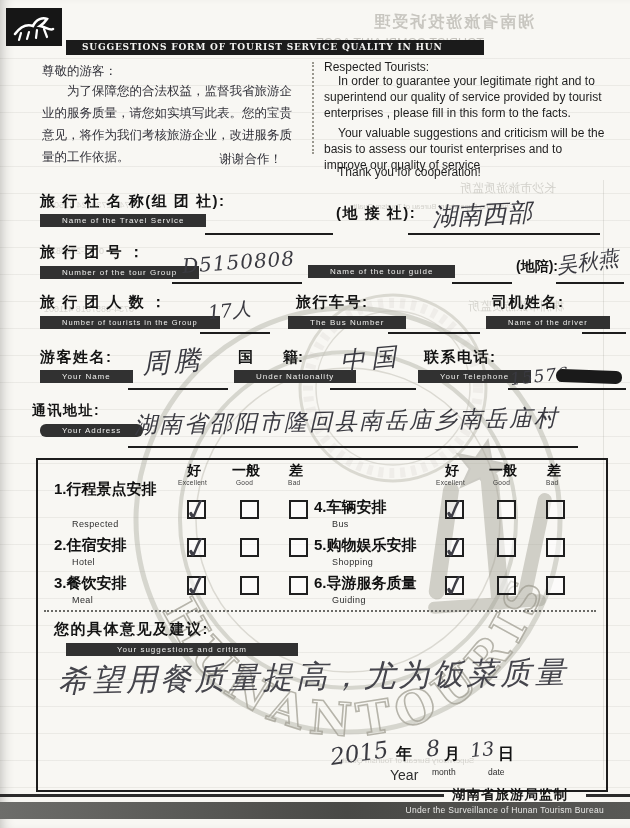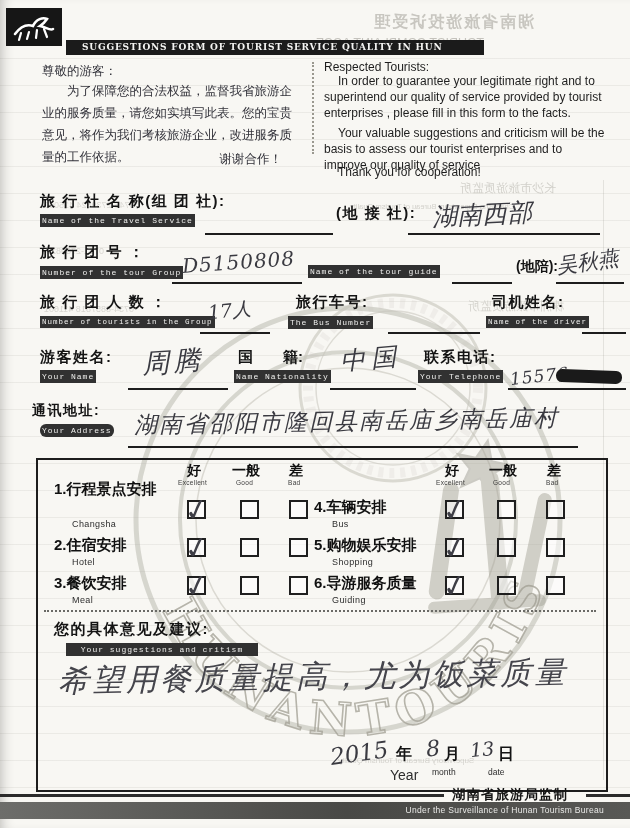--- a/index.html
+++ b/index.html
@@ -1,21 +1,21 @@
 <!DOCTYPE html>
 <html><head>
 <meta charset="utf-8">
 <style>
   html,body{margin:0;padding:0;background:#e9e8e4;}
   #page{position:relative;width:630px;height:828px;background:#f8f7f3;overflow:hidden;
         font-family:"Liberation Sans",sans-serif;box-shadow:inset 10px 0 14px -10px rgba(0,0,0,.3);}
   .abs{position:absolute;}
   .cnlabel{font-weight:bold;color:#141414;letter-spacing:1.5px;white-space:nowrap;}
-  .enbar{background:#313131;color:#efefed;font-size:8px;letter-spacing:1px;padding:2px 2px;
-         white-space:nowrap;font-family:Liberation Mono, monospace;}
+  .enbar{background:#313131;color:#efefed;font-size:8px;letter-spacing:1px;padding:2px 22px;
+         white-space:nowrap;font-family:Liberation Sans, sans-serif;}
   .uline{border-bottom:2px solid #1d1d1d;height:0;}
   .hw{font-family:"DejaVu Serif",cursive;font-style:italic;color:#3a3a41;white-space:nowrap;}
   .mirror{transform:scaleX(-1);color:#b8b6af;white-space:nowrap;font-family:"Liberation Sans",sans-serif;}
   .cb{width:15px;height:15px;border:2px solid #1f1f1f;background:rgba(255,255,255,.55);}
   .check{font-size:30px;color:#3e3e46;transform:rotate(-12deg);font-family:"DejaVu Sans",sans-serif;}
   .colhead{font-weight:bold;font-size:14px;color:#111;}
   .colhead-en{font-size:6.5px;color:#3c3c3c;letter-spacing:.3px;}
   .item-cn{font-weight:bold;font-size:15px;color:#101010;white-space:nowrap;}
   .item-en{font-size:9px;color:#2e2e2e;letter-spacing:.4px;}
   .introcn{font-family:"DejaVu Serif",serif;font-size:12.5px;line-height:1.75;color:#32323a;}
@@ -116,21 +116,21 @@
   <div class="abs cnlabel" style="left:492px;top:293px;font-size:15px;">司机姓名:</div>
   <div class="abs enbar" style="left:486px;top:316px;font-size:7.5px;">Name of the driver</div>
   <div class="abs uline" style="left:582px;top:332px;width:44px;"></div>
 
   <div class="abs cnlabel" style="left:40px;top:348px;font-size:15px;">游客姓名:</div>
   <div class="abs enbar" style="left:40px;top:370px;">Your Name</div>
   <div class="abs uline" style="left:128px;top:388px;width:100px;"></div>
   <div class="abs hw" style="left:142px;top:344px;font-size:27px;transform:rotate(-4deg);letter-spacing:4px;">周腾</div>
 
   <div class="abs cnlabel" style="left:238px;top:348px;font-size:15px;letter-spacing:0;">国　　籍:</div>
-  <div class="abs enbar" style="left:234px;top:370px;">Name Nationality</div>
+  <div class="abs enbar" style="left:234px;top:370px;">Under Nationality</div>
   <div class="abs uline" style="left:330px;top:388px;width:86px;"></div>
   <div class="abs hw" style="left:340px;top:342px;font-size:25px;transform:rotate(-5deg);letter-spacing:6px;">中国</div>
 
   <div class="abs cnlabel" style="left:424px;top:348px;font-size:15px;">联系电话:</div>
   <div class="abs enbar" style="left:418px;top:370px;">Your Telephone</div>
   <div class="abs uline" style="left:508px;top:388px;width:118px;"></div>
   <div class="abs hw" style="left:510px;top:366px;font-size:17px;transform:rotate(-6deg);letter-spacing:1px;">15576</div>
   <div class="abs" style="left:556px;top:370px;width:66px;height:13px;background:#1a1a1a;border-radius:6px;transform:rotate(2deg);"></div>
 
   <div class="abs cnlabel" style="left:32px;top:402px;font-size:14px;">通讯地址:</div>
@@ -148,21 +148,21 @@
   <div class="abs colhead-en" style="left:288px;top:479px;">Bad</div>
 
   <div class="abs colhead" style="left:445px;top:462px;">好</div>
   <div class="abs colhead" style="left:489px;top:462px;">一般</div>
   <div class="abs colhead" style="left:547px;top:462px;">差</div>
   <div class="abs colhead-en" style="left:436px;top:479px;">Excellent</div>
   <div class="abs colhead-en" style="left:493px;top:479px;">Good</div>
   <div class="abs colhead-en" style="left:546px;top:479px;">Bad</div>
 
   <div class="abs item-cn" style="left:54px;top:480px;">1.行程景点安排</div>
-  <div class="abs item-en" style="left:72px;top:519px;">Changsha</div>
+  <div class="abs item-en" style="left:72px;top:519px;">Respected</div>
   <div class="abs cb" style="left:187px;top:500px;"></div>
   <div class="abs cb" style="left:240px;top:500px;"></div>
   <div class="abs cb" style="left:289px;top:500px;"></div>
   <div class="abs check" style="left:184px;top:492px;">✓</div>
 
   <div class="abs item-cn" style="left:54px;top:536px;">2.住宿安排</div>
   <div class="abs item-en" style="left:72px;top:557px;">Hotel</div>
   <div class="abs cb" style="left:187px;top:538px;"></div>
   <div class="abs cb" style="left:240px;top:538px;"></div>
   <div class="abs cb" style="left:289px;top:538px;"></div>

